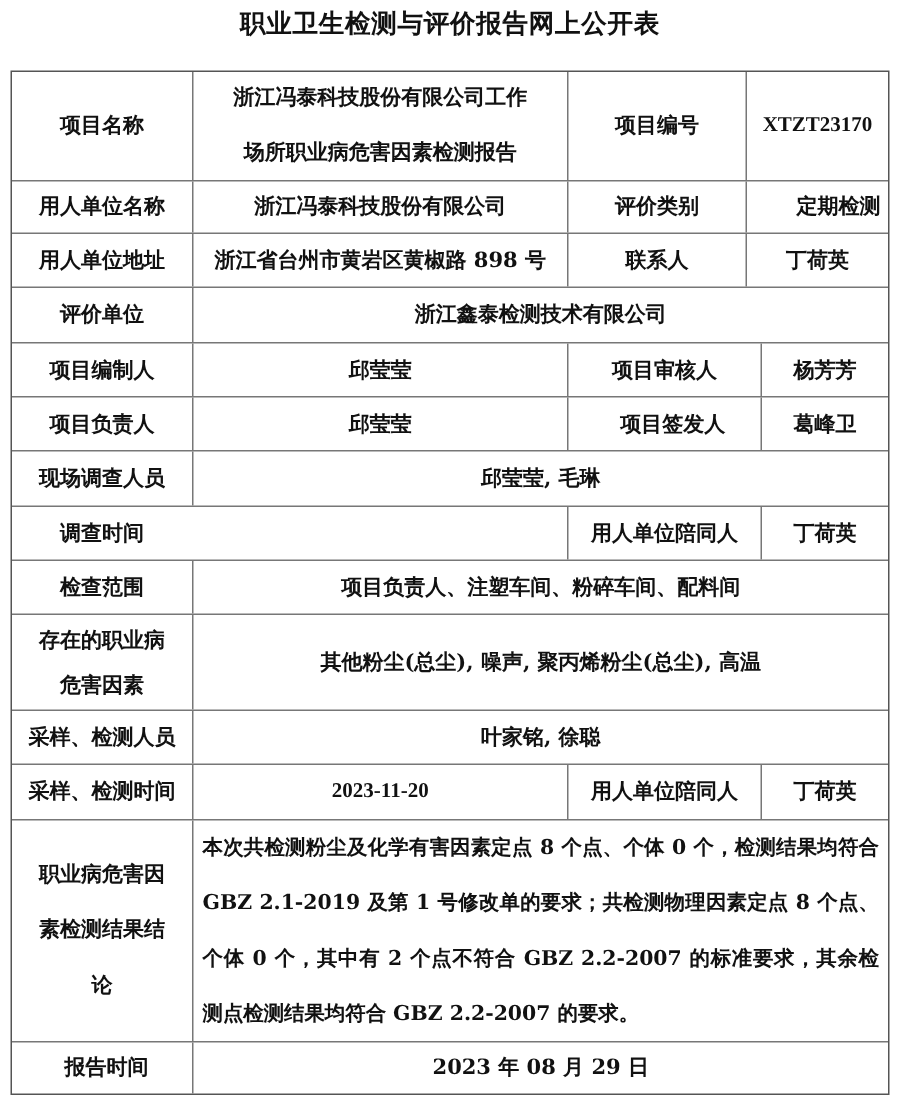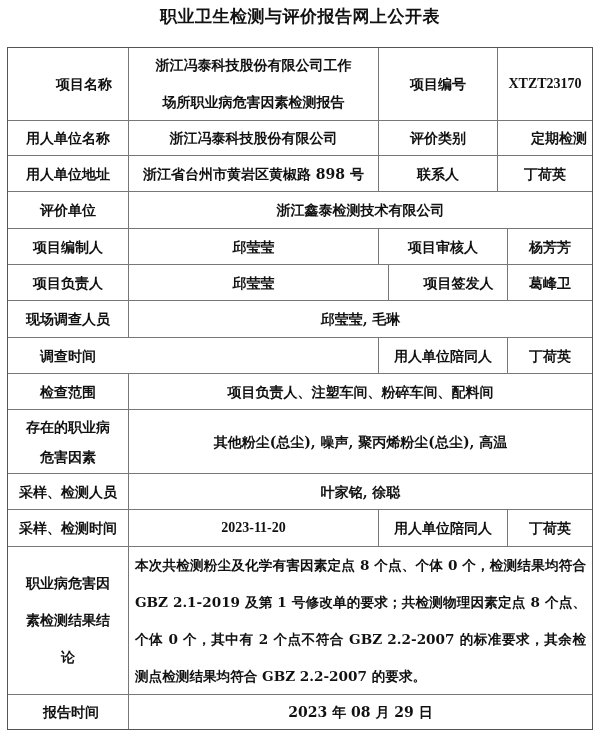--- a/index.html
+++ b/index.html
@@ -73,21 +73,21 @@
   .cell.mono { font-family: "Liberation Serif", "DejaVu Serif", serif; }
 </style>
 </head>
 <body>
 
 <div class="title">职业卫生检测与评价报告网上公开表</div>
 
 <div class="tbl">
 
   <div class="row first" style="top:0;height:72px;">
-    <div class="cell c0" style="left:16px;width:120px;text-align:center;">项目名称</div>
+    <div class="cell c0" style="left:0;width:120px;text-align:center;">项目名称</div>
     <div class="cell multiline" style="left:120px;width:250px;">浙江冯泰科技股份有限公司工作
 场所职业病危害因素检测报告</div>
     <div class="cell" style="left:370px;width:119px;">项目编号</div>
     <div class="cell mono" style="left:489px;width:95px;">XTZT23170</div>
   </div>
 
   <div class="row" style="top:72px;height:35px;">
     <div class="cell c0" style="left:0;width:120px;">用人单位名称</div>
     <div class="cell" style="left:120px;width:250px;">浙江冯泰科技股份有限公司</div>
     <div class="cell" style="left:370px;width:119px;">评价类别</div>
@@ -109,21 +109,21 @@
   <div class="row" style="top:180px;height:36px;">
     <div class="cell c0" style="left:0;width:120px;">项目编制人</div>
     <div class="cell" style="left:120px;width:250px;">邱莹莹</div>
     <div class="cell" style="left:370px;width:129px;">项目审核人</div>
     <div class="cell" style="left:499px;width:85px;">杨芳芳</div>
   </div>
 
   <div class="row" style="top:216px;height:36px;">
     <div class="cell c0" style="left:0;width:120px;">项目负责人</div>
     <div class="cell" style="left:120px;width:250px;">邱莹莹</div>
-    <div class="cell" style="left:380px;width:129px;padding-left:11px;">项目签发人</div>
+    <div class="cell" style="left:370px;width:129px;padding-left:11px;">项目签发人</div>
     <div class="cell" style="left:499px;width:85px;">葛峰卫</div>
   </div>
 
   <div class="row" style="top:252px;height:37px;">
     <div class="cell c0" style="left:0;width:120px;">现场调查人员</div>
     <div class="cell" style="left:120px;width:464px;">邱莹莹, 毛琳</div>
   </div>
 
   <div class="row" style="top:289px;height:36px;">
     <div class="cell c0" style="left:0;width:120px;">调查时间</div>

